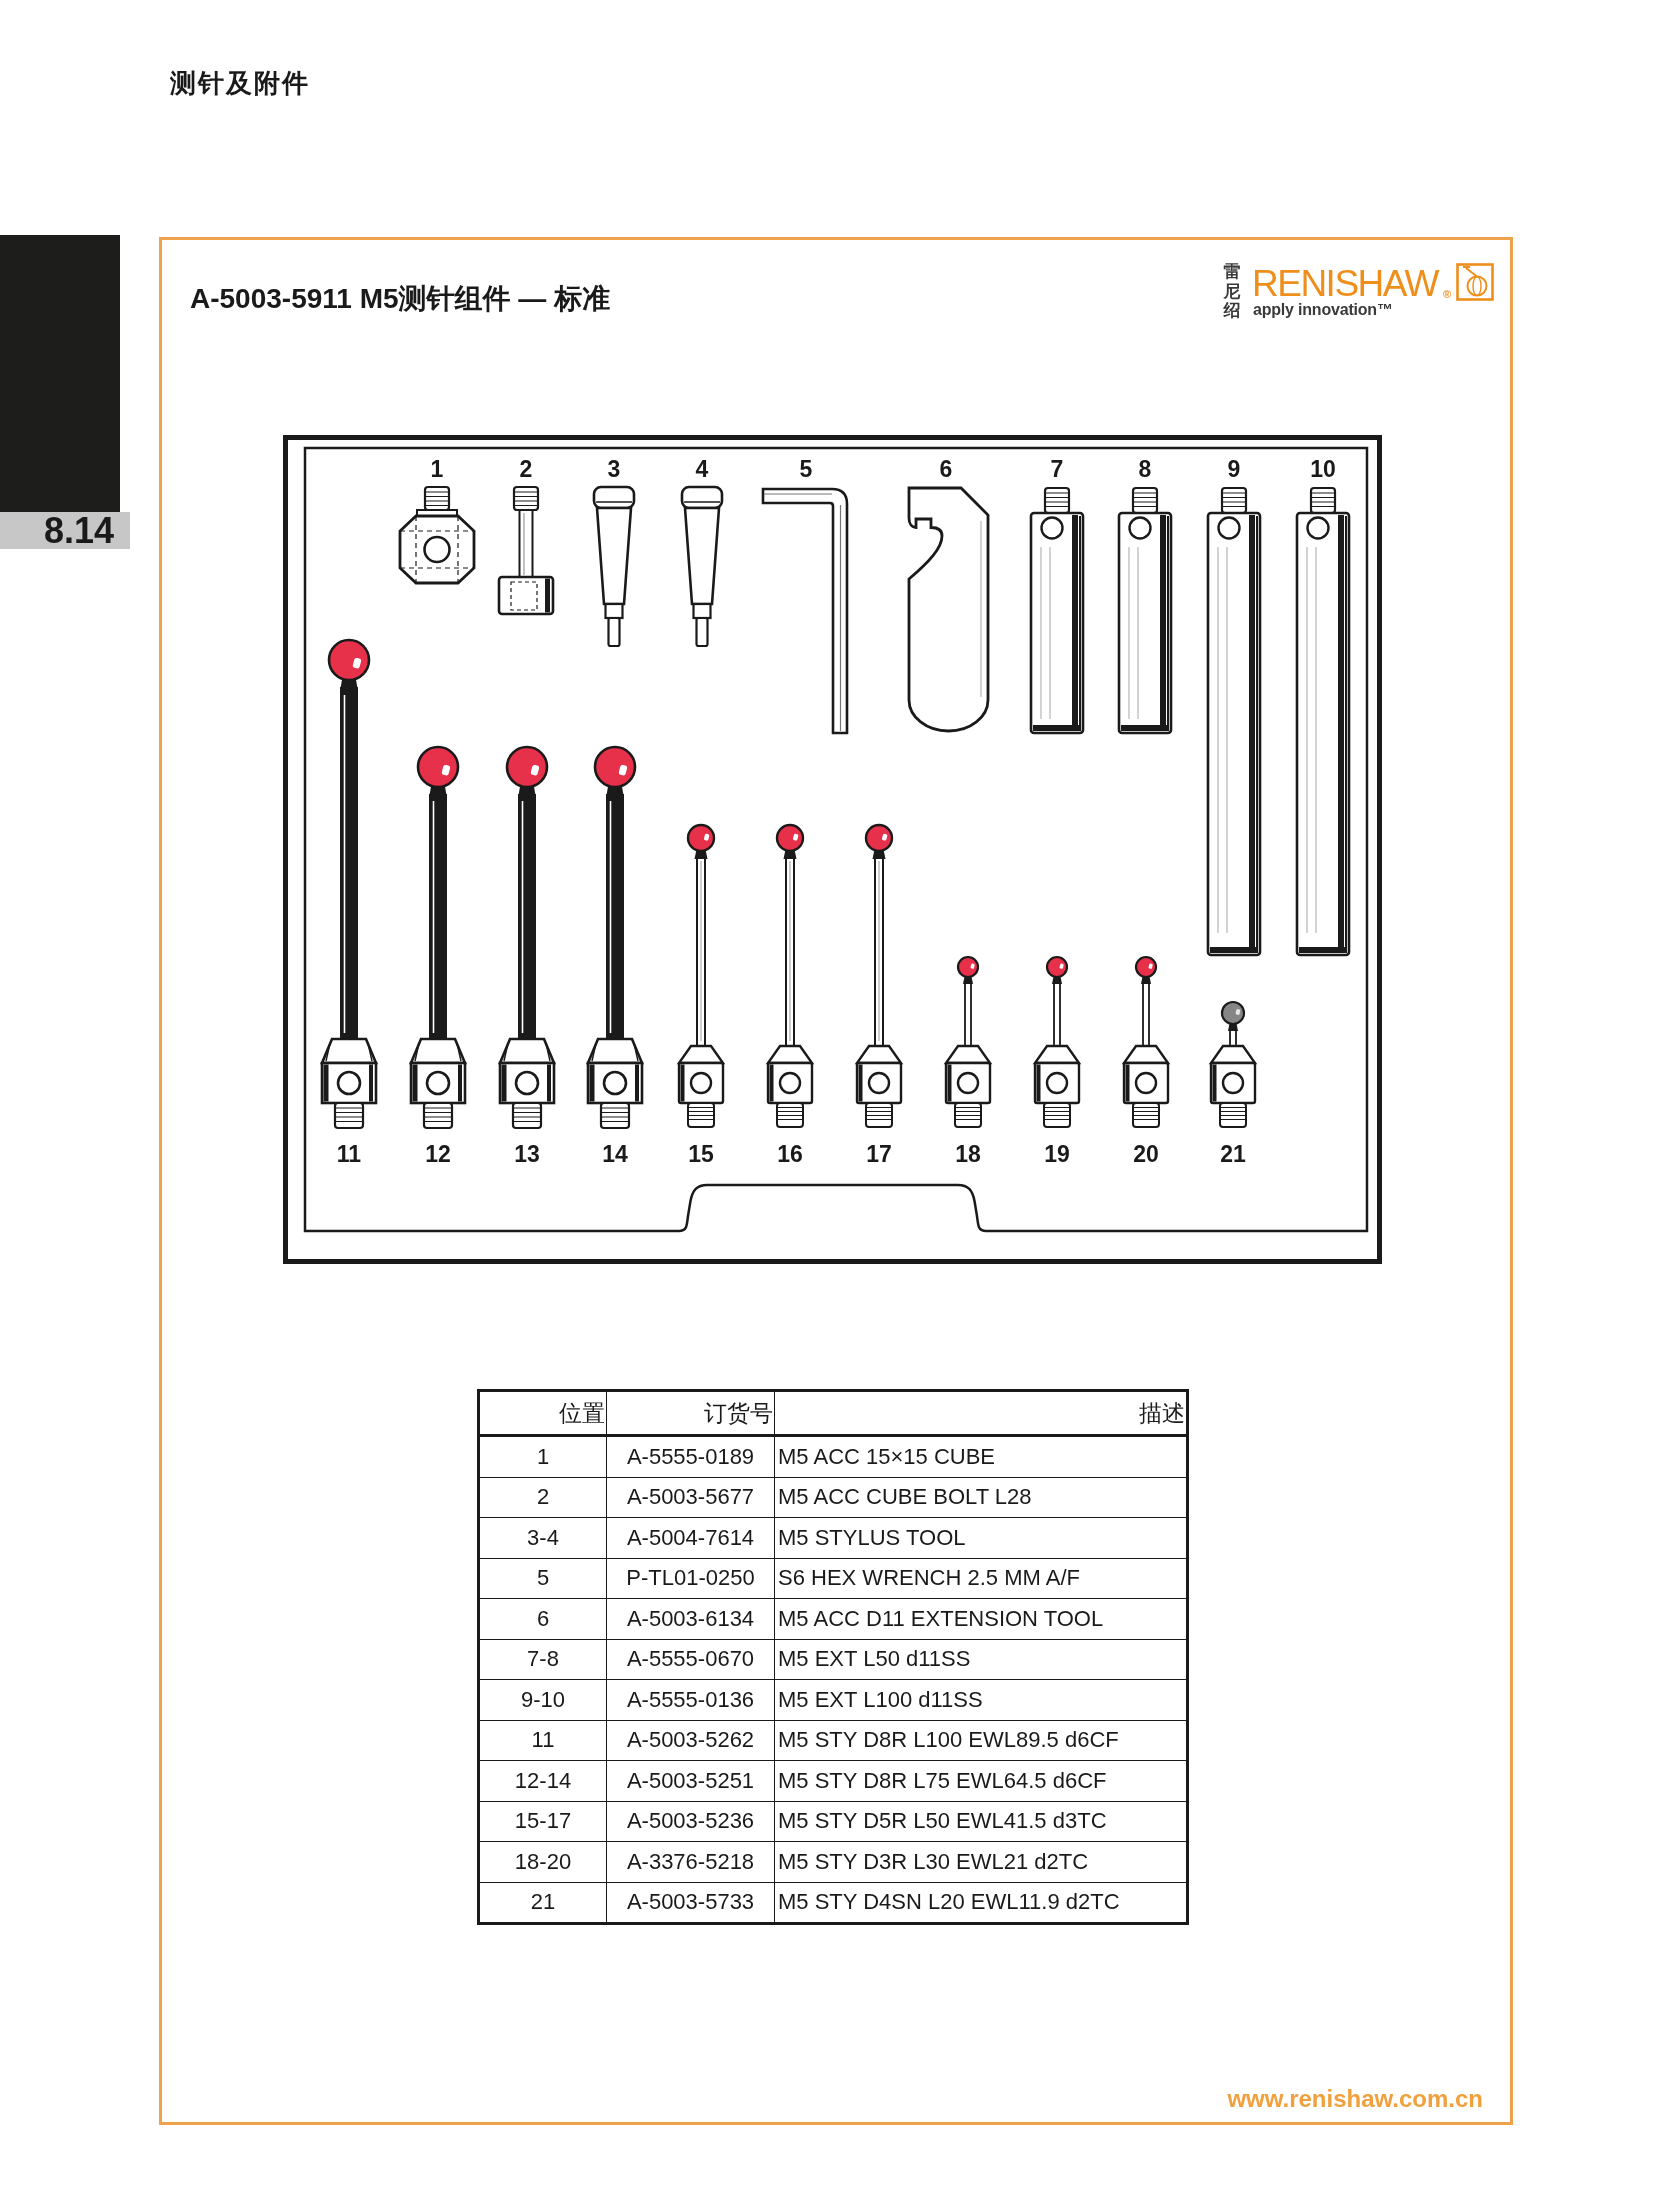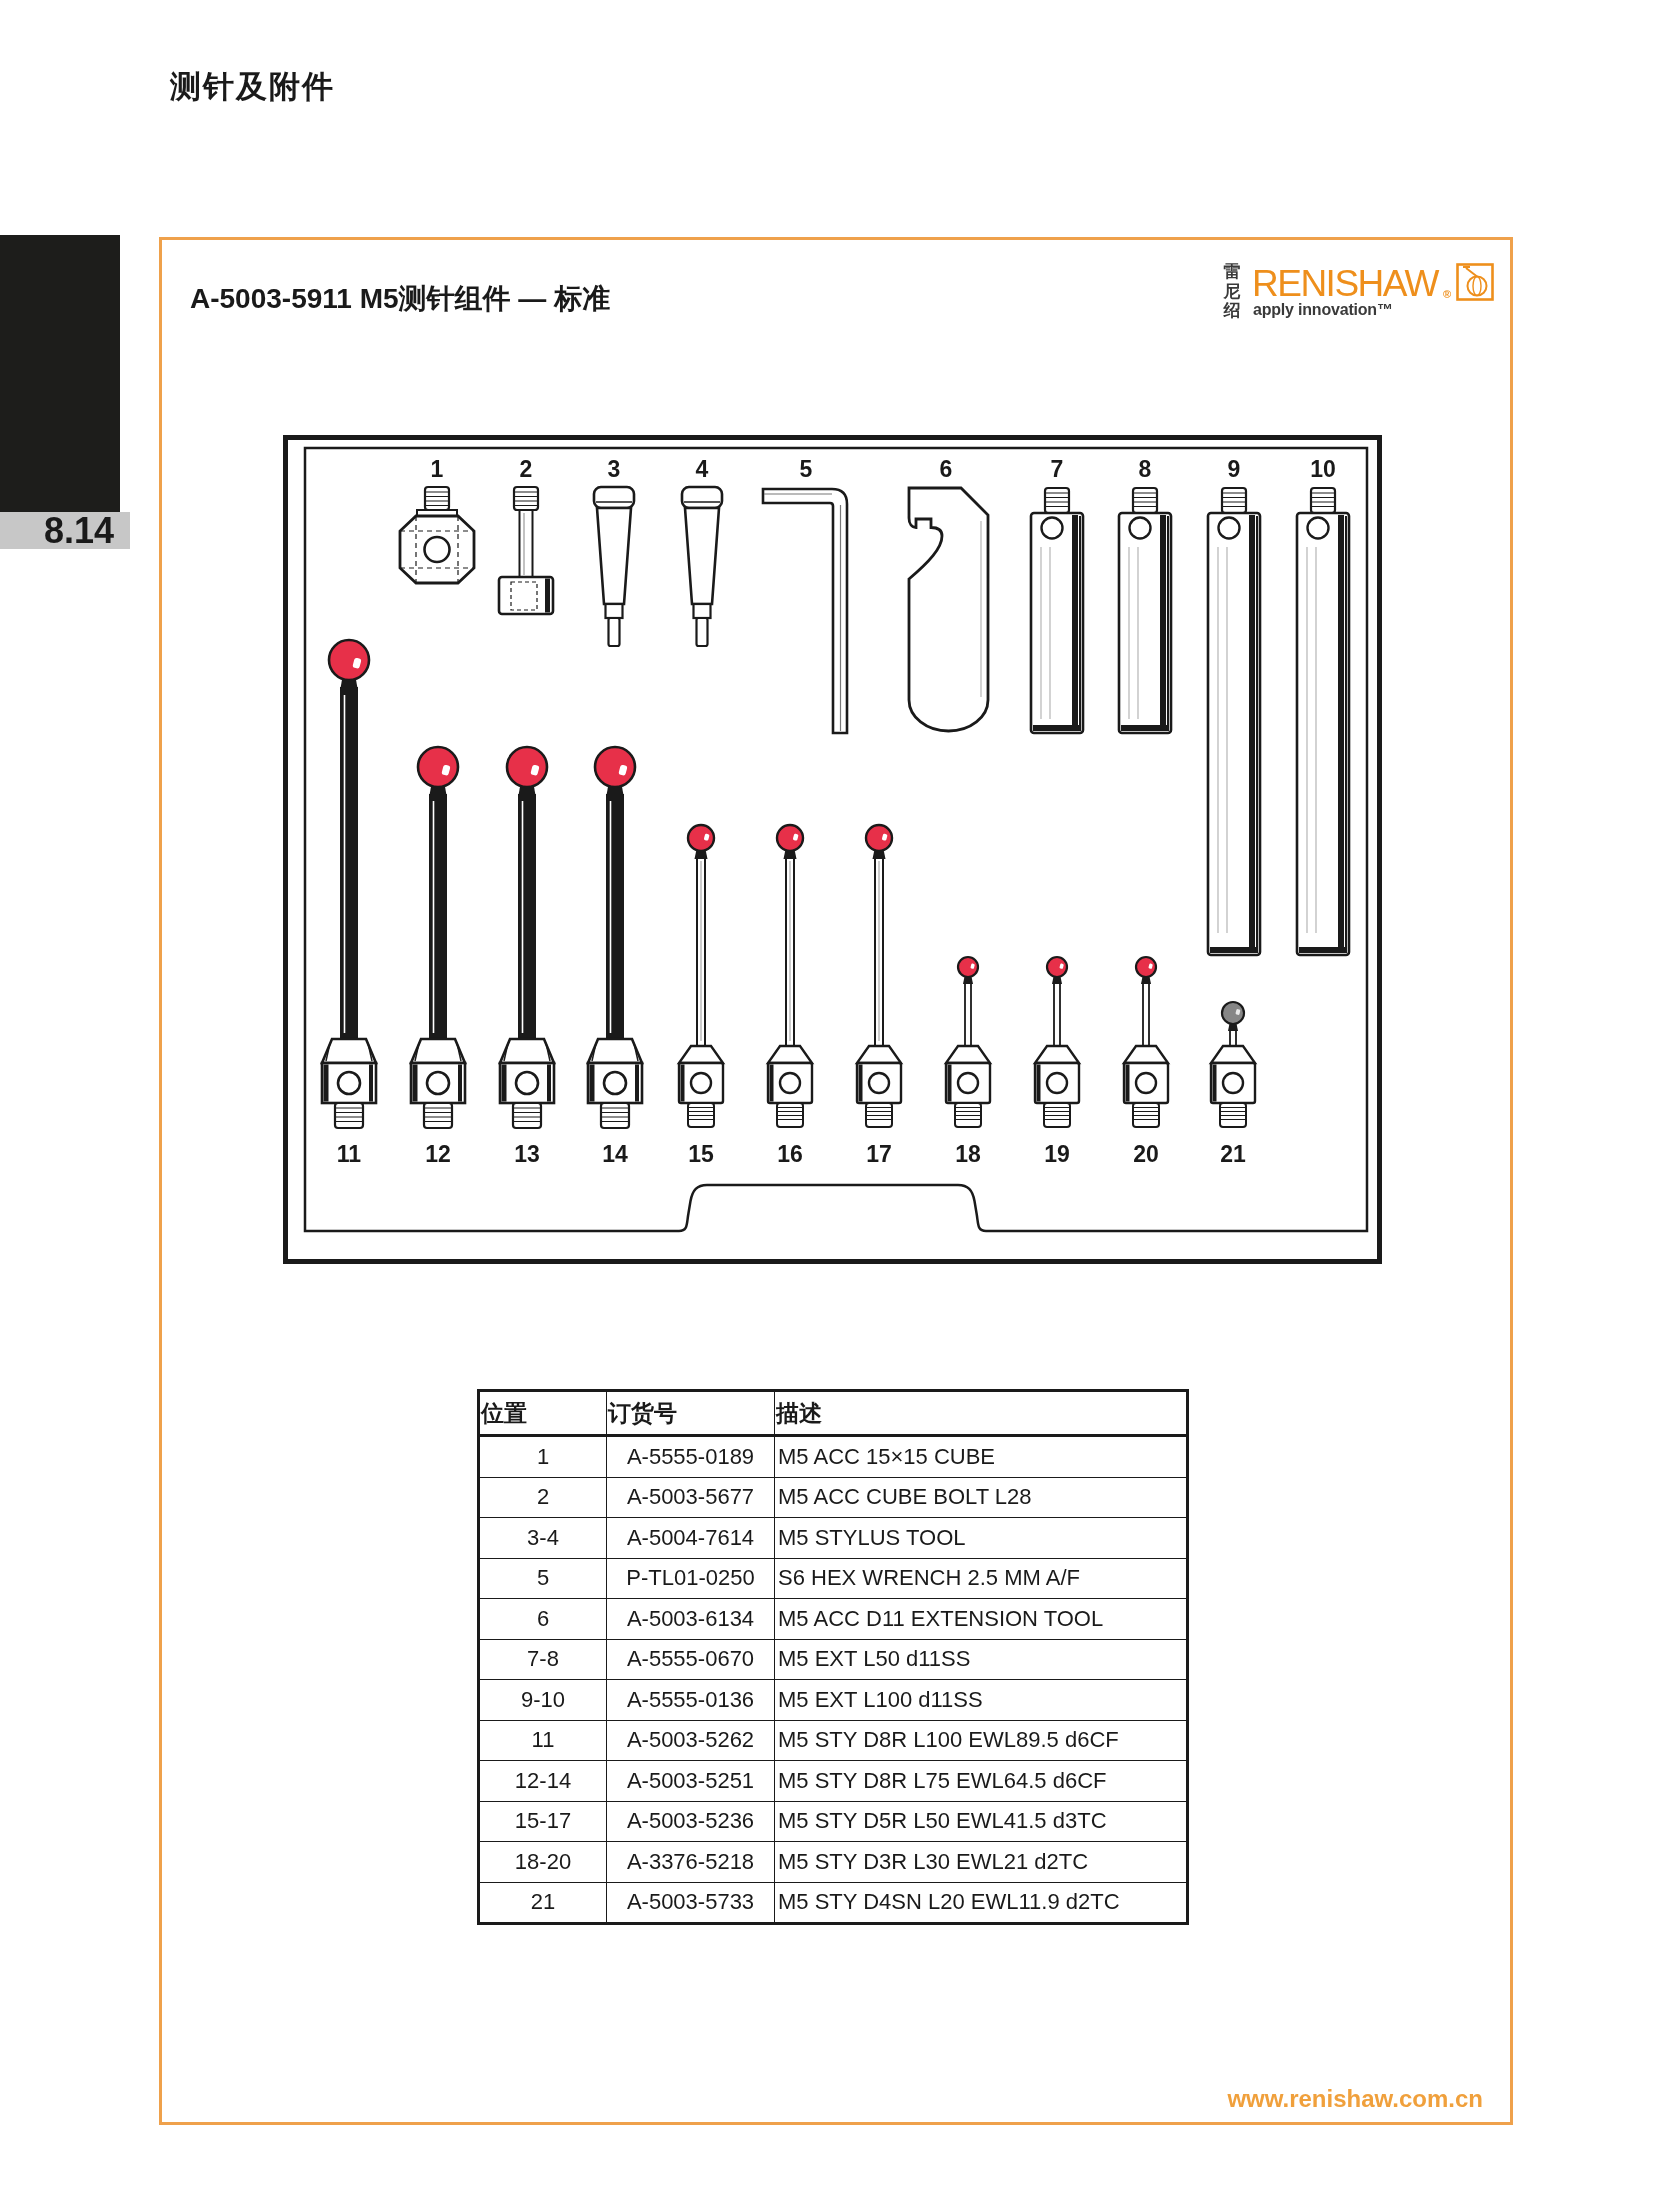--- a/index.html
+++ b/index.html
@@ -1,20 +1,20 @@
 <!DOCTYPE html>
 <html><head>
 <meta charset="utf-8">
 <style>
   html,body{margin:0;padding:0;background:#ffffff;}
   #page{
     position:relative;width:1654px;height:2205px;background:#ffffff;
     font-family:"Liberation Sans","DejaVu Sans",sans-serif;color:#1a1a1a;overflow:hidden;
   }
-  .page-header{position:absolute;left:170px;top:66px;font-size:31px;font-weight:bold;letter-spacing:2px;}
+  .page-header{position:absolute;left:170px;top:66px;font-size:26px;font-weight:bold;letter-spacing:2px;}
   .side-tab{position:absolute;left:0;top:235px;width:120px;height:277px;background:#1d1d1b;}
   .side-tab-text{
     position:absolute;left:0;top:408px;width:120px;height:100px;
     display:flex;align-items:center;justify-content:center;
   }
   .side-tab-text span{
     color:#ffffff;font-size:29px;font-weight:bold;letter-spacing:3px;
     transform:rotate(90deg);white-space:nowrap;
   }
   .page-num-band{
@@ -40,21 +40,21 @@
   .parts-table{
     position:absolute;left:477px;top:1389px;width:709px;
     border-collapse:collapse;table-layout:fixed;
     font-size:22px;color:#1a1a1a;border:3px solid #1a1a1a;
   }
   .parts-table col.c1{width:128px}
   .parts-table col.c2{width:168px}
   .parts-table col.c3{width:413px}
   .parts-table th{
     border:1.5px solid #1a1a1a;border-bottom:3px solid #1a1a1a;
-    height:40px;font-weight:bold;font-size:23px;text-align:left;background:#fff;
+    height:40px;font-weight:normal;font-size:23px;text-align:right;background:#fff;
   }
   .parts-table td{border:1.5px solid #1a1a1a;height:37.5px;background:#fff;}
   .parts-table td.pos, .parts-table td.pn{text-align:center;}
   .parts-table td.desc{text-align:left;padding-left:3px;}
   .footer-url{position:absolute;right:171px;top:2085px;font-size:24px;font-weight:bold;color:#f0a03c;}
 </style>
 </head>
 <body>
 
 <div id="page">

